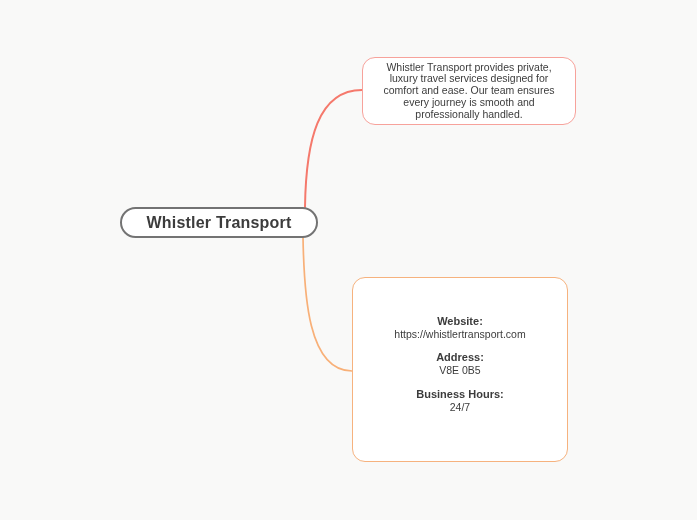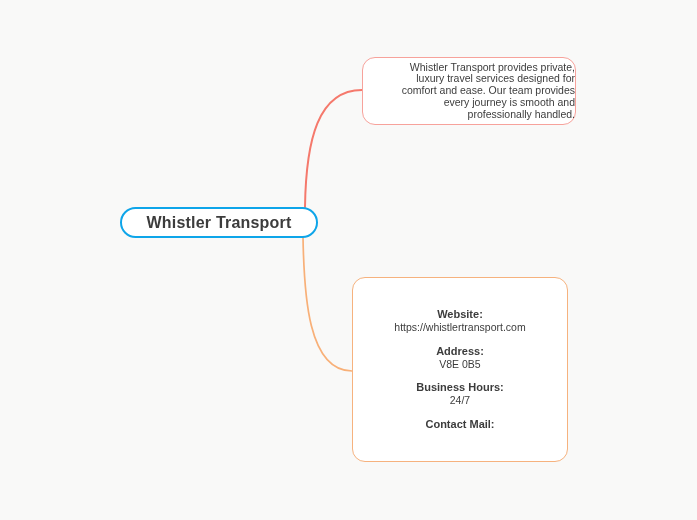--- a/index.html
+++ b/index.html
@@ -24,38 +24,38 @@
   }
   .node {
     position: absolute;
     background: #ffffff;
     box-sizing: border-box;
     color: #3c3c3c;
   }
   .node-root {
     left: 120px; top: 207px;
     width: 198px; height: 31px;
-    border: 2px solid #0ea5e9;
+    border: 2px solid #737373;
     border-radius: 16px;
     display: flex;
     align-items: center;
     justify-content: center;
     font-size: 16px;
     font-weight: 600;
     letter-spacing: 0.2px;
     cursor: pointer;
   }
   .node-desc {
     left: 362px; top: 57px;
     width: 214px; height: 68px;
     border: 1.5px solid #f7a29b;
     border-radius: 13px;
     display: flex;
     flex-direction: column;
-    align-items: flex-end;
+    align-items: center;
     justify-content: center;
     text-align: center;
     cursor: pointer;
   }
   .node-desc .line {
     font-size: 10.5px;
     line-height: 11.8px;
     white-space: nowrap;
   }
   .node-contact {
@@ -96,36 +96,35 @@
     <path d="M303,237 C304,295 308,371 352,371" fill="none" stroke-width="1.7" stroke-linecap="round" stroke="#f8b078"></path>
   </svg>
 
   <div class="node node-root">
     <span>Whistler Transport</span>
   </div>
 
   <div class="node node-desc">
     <div class="line">Whistler Transport provides private,</div>
     <div class="line">luxury travel services designed for</div>
-    <div class="line">comfort and ease. Our team provides</div>
+    <div class="line">comfort and ease. Our team ensures</div>
     <div class="line">every journey is smooth and</div>
     <div class="line">professionally handled.</div>
   </div>
 
   <div class="node node-contact">
     <div class="field">
       <div class="flabel">Website:</div>
       <div class="fvalue link">https://whistlertransport.com</div>
     </div>
     <div class="field">
       <div class="flabel">Address:</div>
       <div class="fvalue">V8E 0B5</div>
     </div>
     <div class="field">
       <div class="flabel">Business Hours:</div>
       <div class="fvalue">24/7</div>
     </div>
     <div class="field">
-      <div class="flabel">Contact Mail:</div>
     </div>
   </div>
 
 </div>
 
 </body></html>

